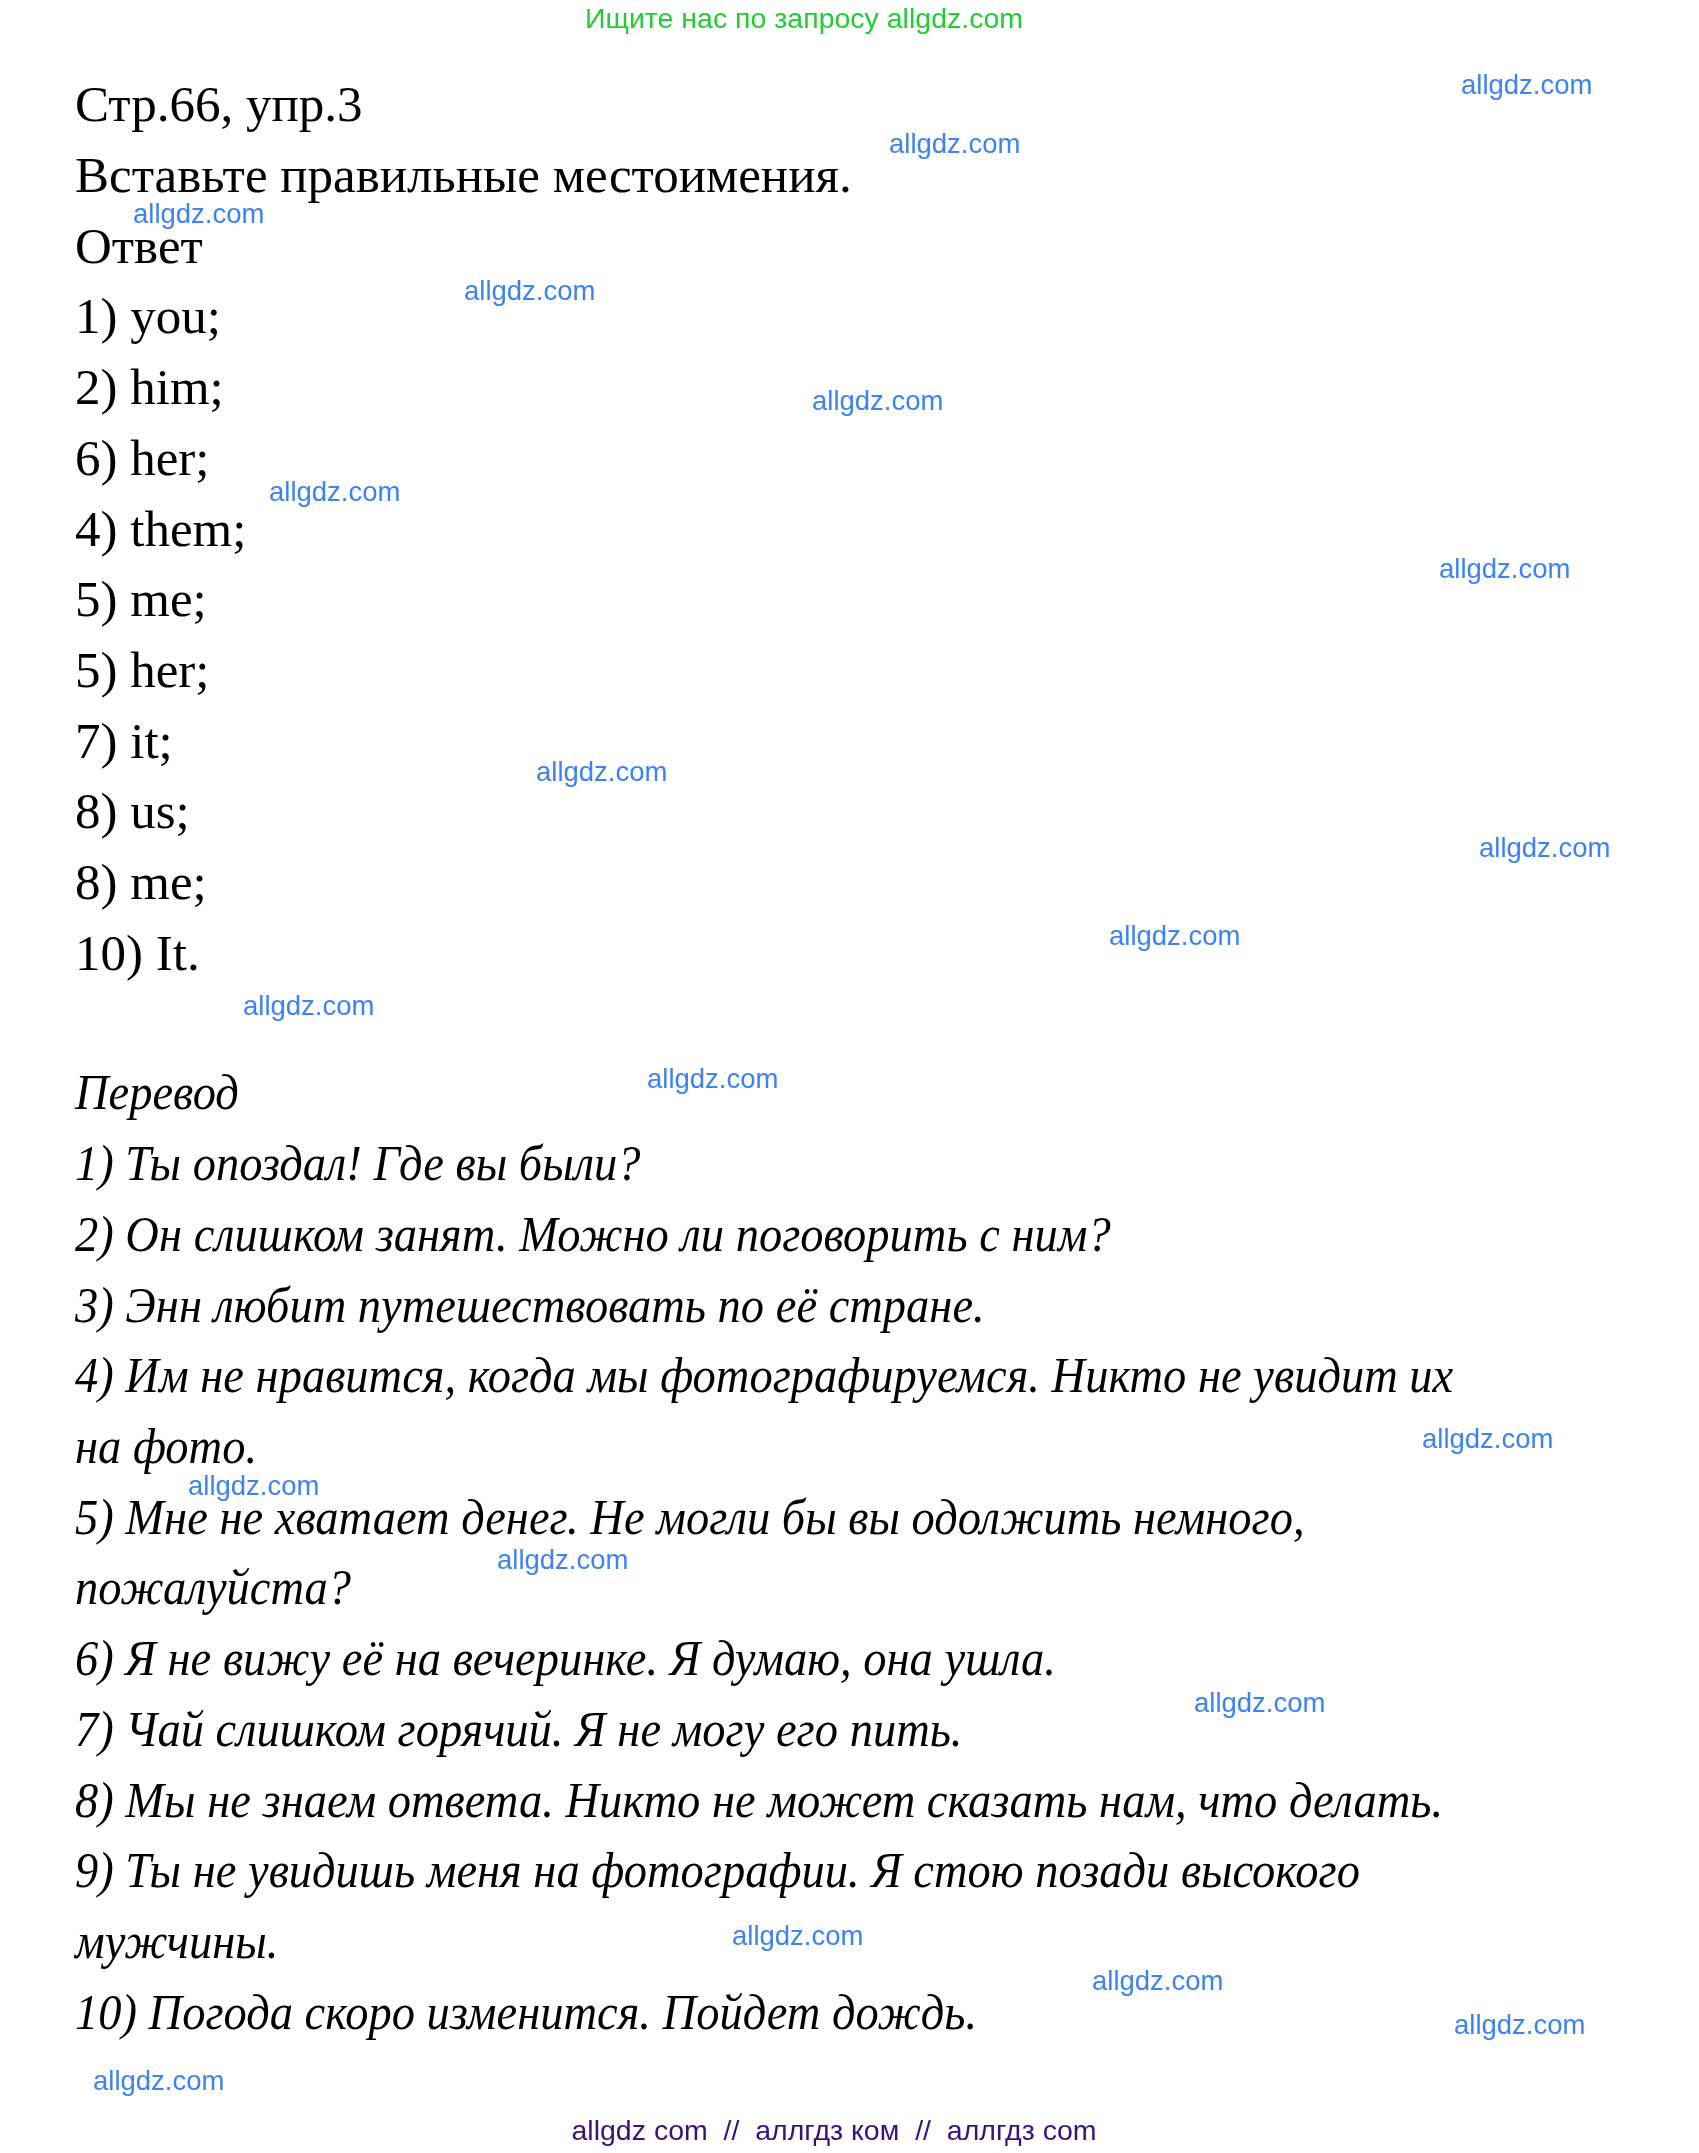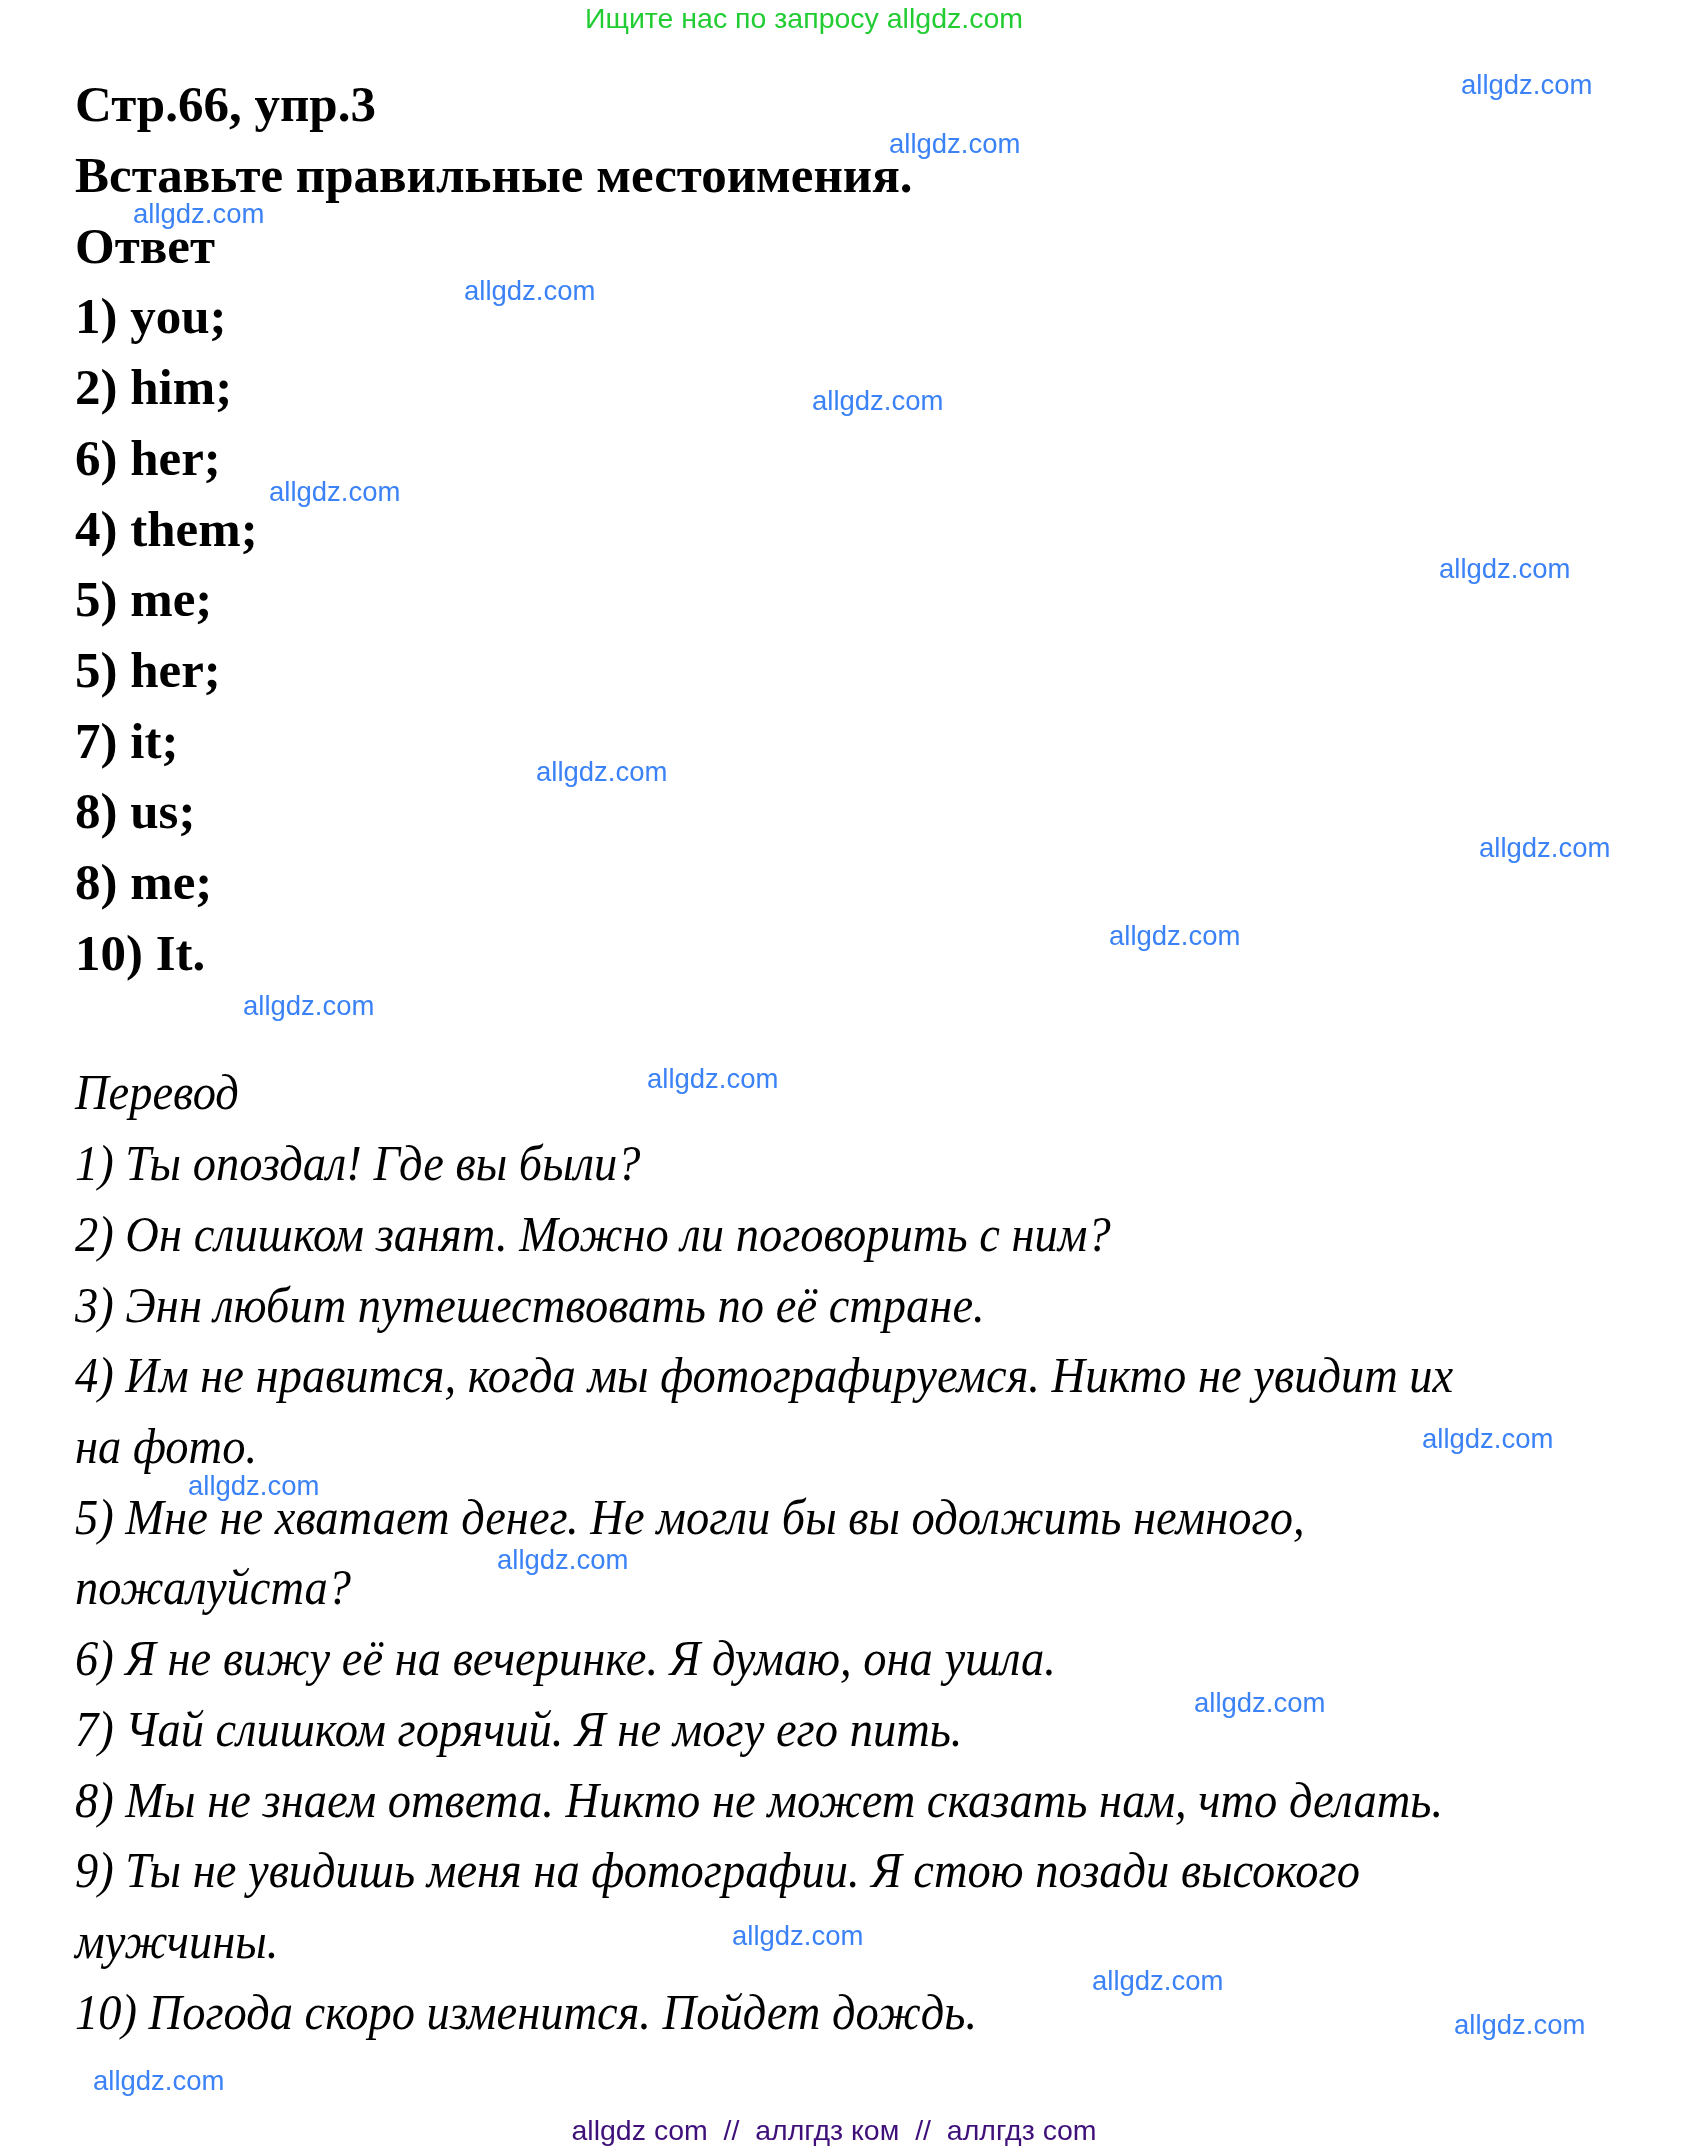--- a/index.html
+++ b/index.html
@@ -10,21 +10,21 @@
   .top-banner {
     position: absolute; left: 0; top: 0; width: 1608px; text-align: center;
     font-family: "Liberation Sans", sans-serif; font-size: 28.5px; line-height: 37px; color: #22cc33;
   }
   .footer-banner {
     position: absolute; left: 0; top: 2112px; width: 1668px; text-align: center;
     font-family: "Liberation Sans", sans-serif; font-size: 28.5px; line-height: 37px; color: #3f0f7a;
     white-space: pre;
   }
   .bold-line {
-    position: absolute; left: 75px; font-weight: bold; font-size: 51px; line-height: 59px; white-space: nowrap;
+    position: absolute; left: 75px; font-weight: normal; font-size: 51px; line-height: 59px; white-space: nowrap;
   }
   .ital-line {
     position: absolute; left: 75px; font-style: italic; font-size: 50px; line-height: 59px; white-space: nowrap;
     transform: scaleX(0.93); transform-origin: left center;
   }
   .wm {
     position: absolute; font-family: "Liberation Sans", sans-serif; font-size: 27.5px; line-height: 33px;
     color: #3b82f6; white-space: nowrap;
   }
 </style>

